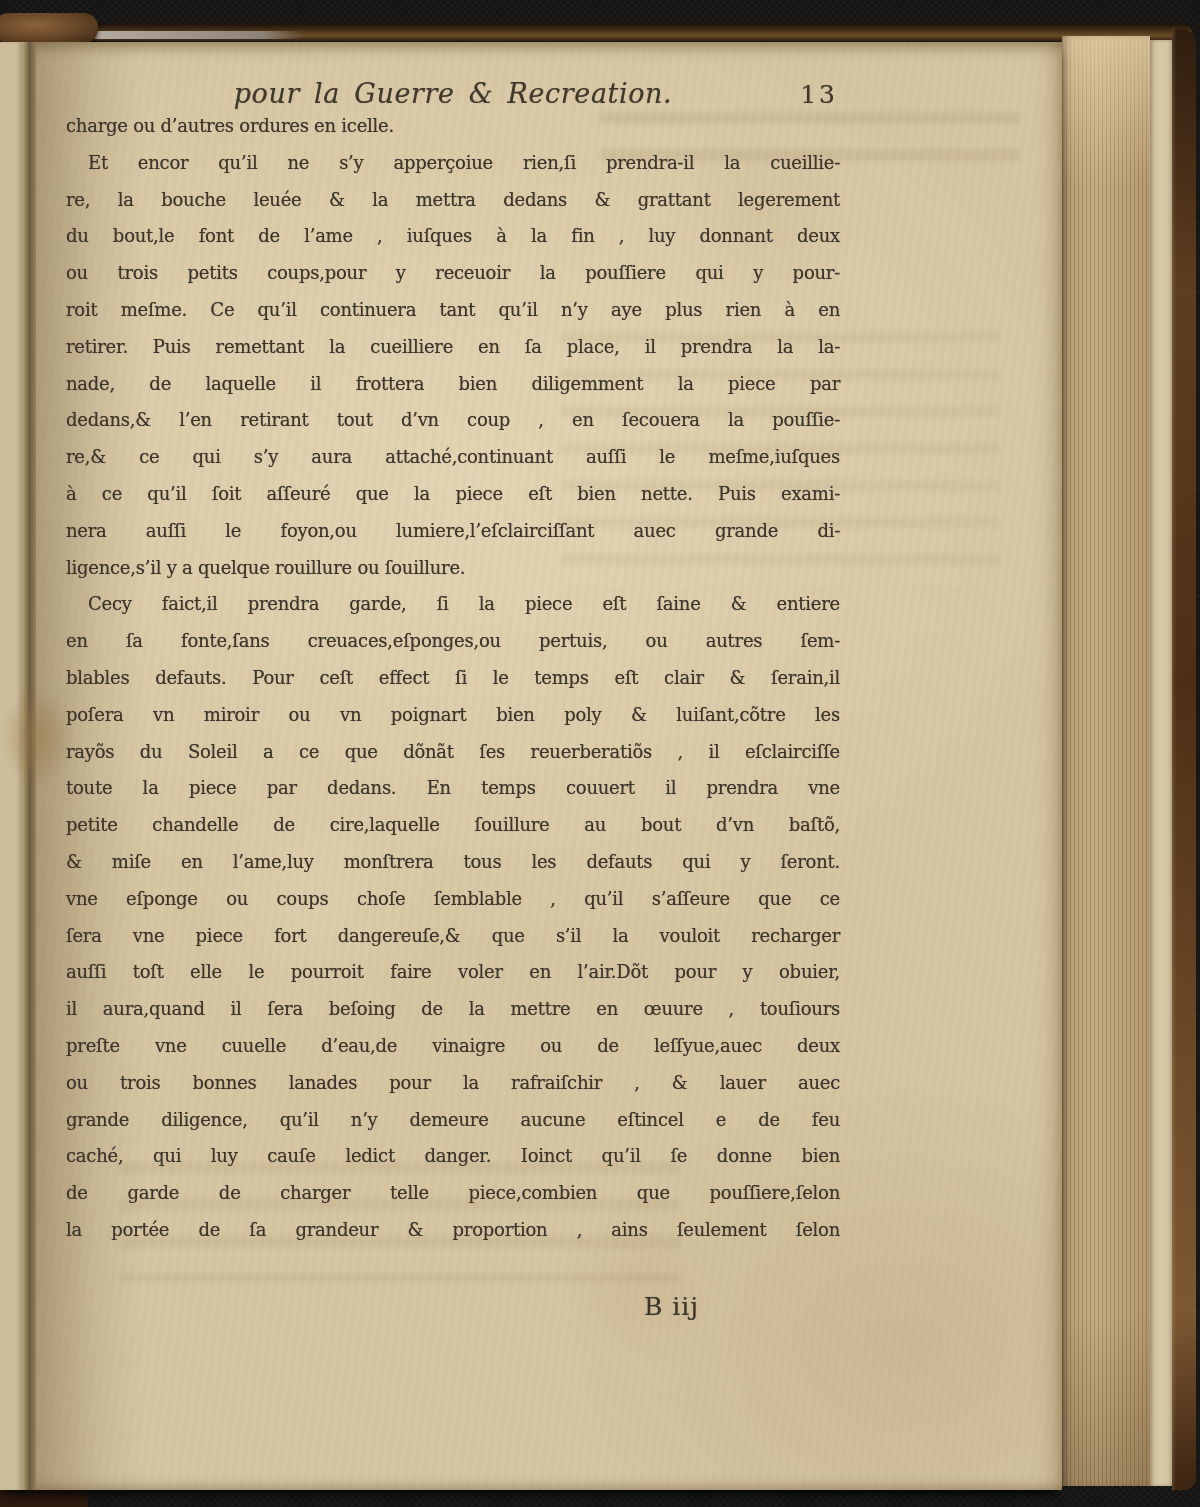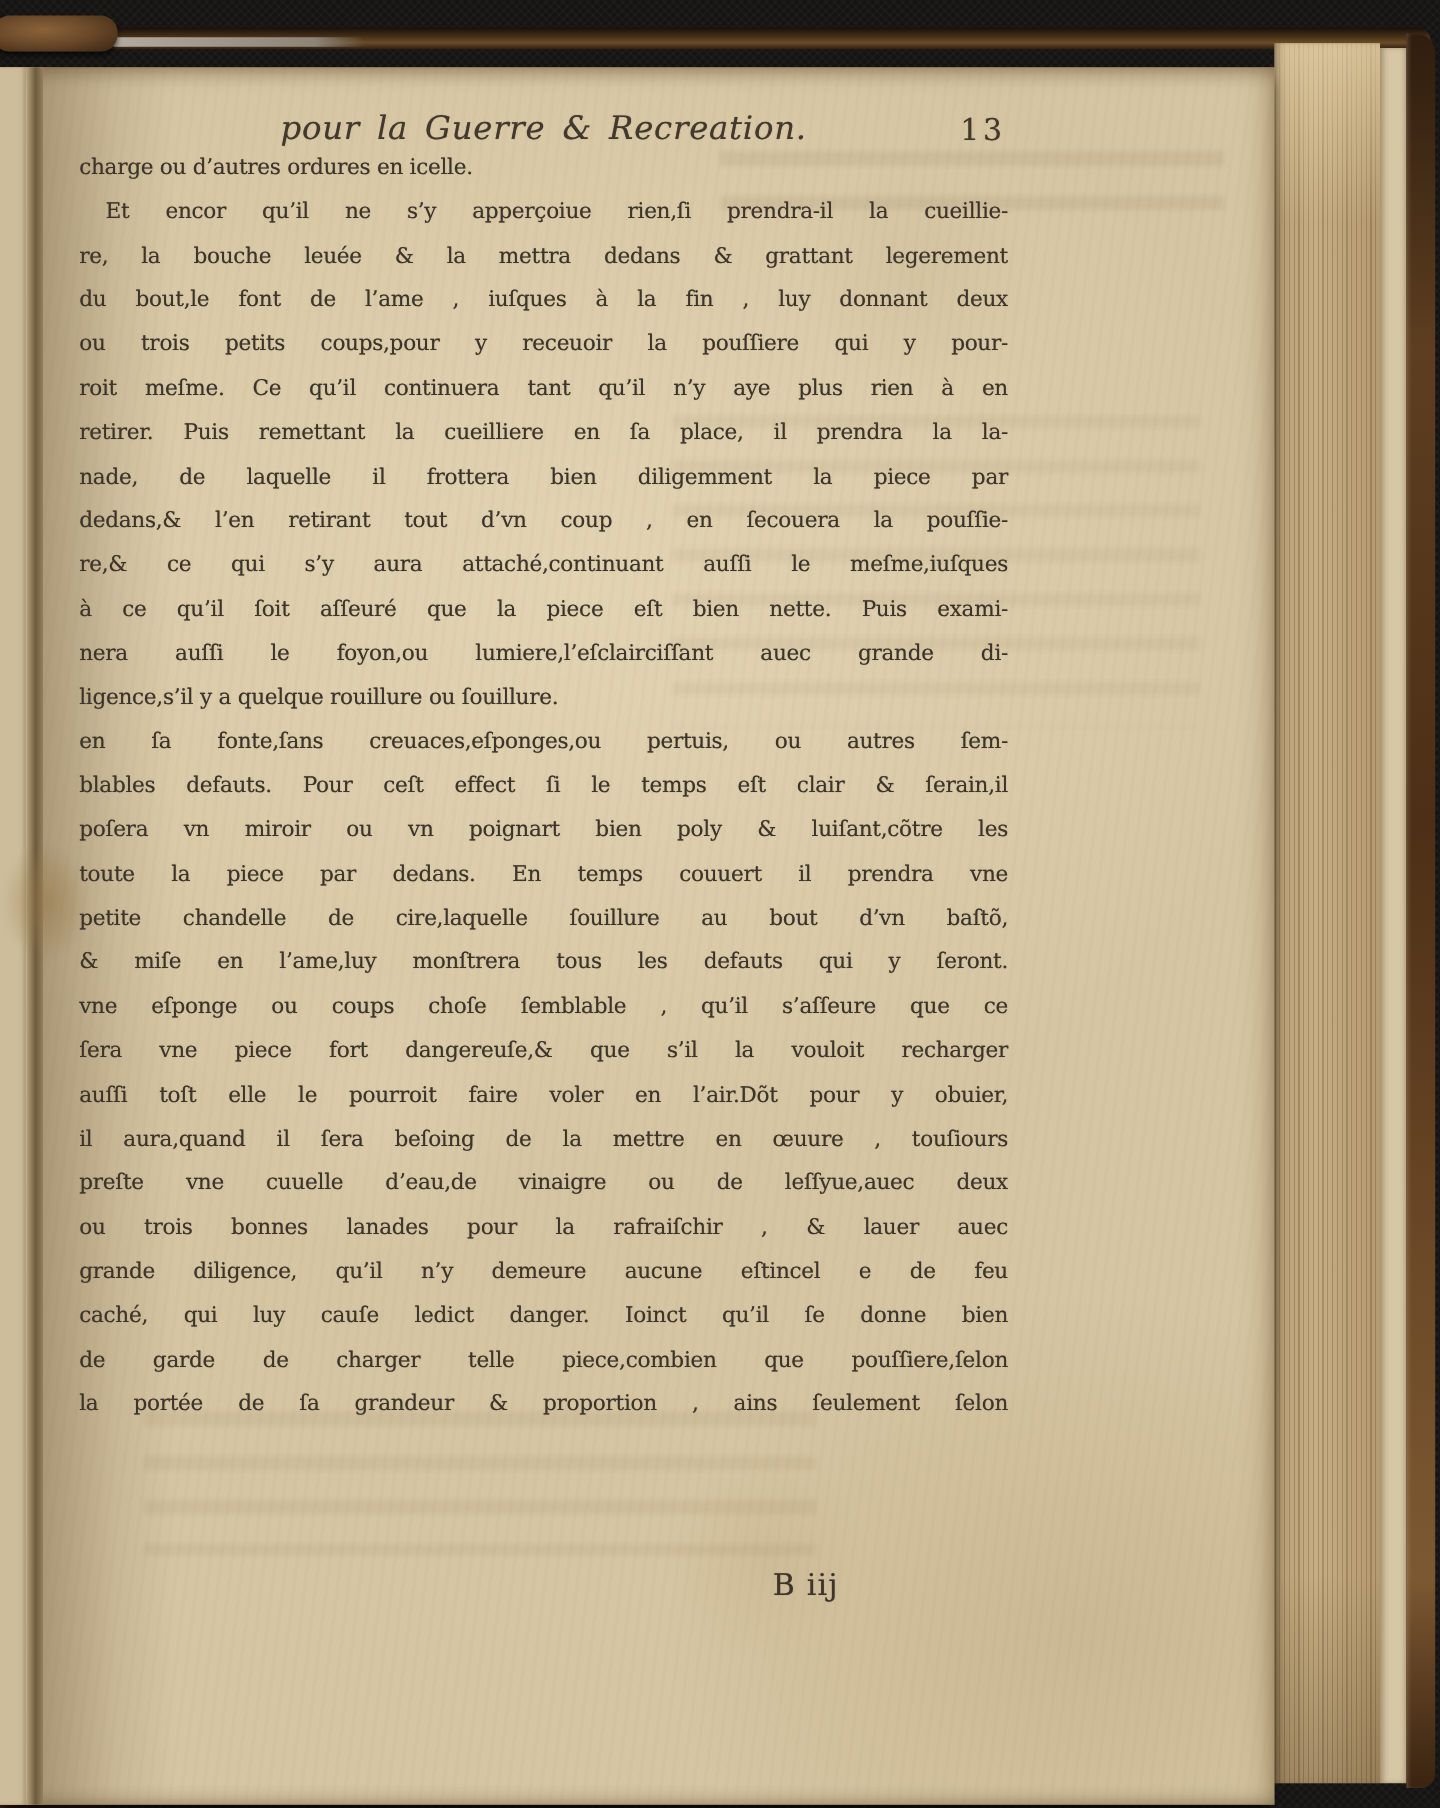--- a/index.html
+++ b/index.html
@@ -53,21 +53,21 @@
     box-shadow:inset 3px 0 4px -2px rgba(255,230,190,0.25);
   }
   .bottom-left-leather{
     position:absolute;left:0;top:1468px;width:88px;height:39px;
     background:linear-gradient(180deg,#1c110a,#2e1c0f);
     border-top-right-radius:10px;
   }
 
   
   .page{
-    position:absolute;left:0;top:56px;width:1062px;height:1448px;
+    position:absolute;left:0;top:42px;width:1062px;height:1448px;
     background:
       radial-gradient(ellipse 900px 700px at 45% 30%, rgba(255,246,220,0.30), rgba(255,246,220,0) 70%),
       radial-gradient(ellipse 500px 400px at 85% 90%, rgba(120,90,50,0.12), rgba(120,90,50,0) 70%),
       #d6c5a2;
     box-shadow:
       inset -16px 0 22px -12px rgba(115,90,50,0.50),
       inset 0 12px 16px -9px rgba(80,60,30,0.55),
       inset 0 -10px 14px -9px rgba(80,60,30,0.45),
       0 8px 10px -4px rgba(0,0,0,0.8);
   }
@@ -169,23 +169,25 @@
         <div class="line just">du bout,le font de l’ame , iuſques à la fin , luy donnant deux</div>
         <div class="line just">ou trois petits coups,pour y receuoir la pouſſiere qui y pour-</div>
         <div class="line just">roit meſme. Ce qu’il continuera tant qu’il n’y aye plus rien à en</div>
         <div class="line just">retirer. Puis remettant la cueilliere en ſa place, il prendra la la-</div>
         <div class="line just">nade, de laquelle il frottera bien diligemment la piece par</div>
         <div class="line just">dedans,&amp; l’en retirant tout d’vn coup , en ſecouera la pouſſie-</div>
         <div class="line just">re,&amp; ce qui s’y aura attaché,continuant auſſi le meſme,iuſques</div>
         <div class="line just">à ce qu’il ſoit aſſeuré que la piece eſt bien nette. Puis exami-</div>
         <div class="line just">nera auſſi le foyon,ou lumiere,l’eſclairciſſant auec grande di-</div>
         <div class="line">ligence,s’il y a quelque rouillure ou ſouillure.</div>
+        <div class="line indent just">Cecy faict,il prendra garde, ſi la piece eſt ſaine &amp; entiere</div>
         <div class="line just">en ſa fonte,ſans creuaces,eſponges,ou pertuis, ou autres ſem-</div>
         <div class="line just">blables defauts. Pour ceſt effect ſi le temps eſt clair &amp; ſerain,il</div>
         <div class="line just">poſera vn miroir ou vn poignart bien poly &amp; luiſant,cõtre les</div>
+        <div class="line just">rayõs du Soleil a ce que dõnãt ſes reuerberatiõs , il eſclairciſſe</div>
         <div class="line just">toute la piece par dedans. En temps couuert il prendra vne</div>
         <div class="line just">petite chandelle de cire,laquelle ſouillure au bout d’vn baſtõ,</div>
         <div class="line just">&amp; miſe en l’ame,luy monſtrera tous les defauts qui y ſeront.</div>
         <div class="line just">vne eſponge ou coups choſe ſemblable , qu’il s’aſſeure que ce</div>
         <div class="line just">ſera vne piece fort dangereuſe,&amp; que s’il la vouloit recharger</div>
         <div class="line just">auſſi toſt elle le pourroit faire voler en l’air.Dõt pour y obuier,</div>
         <div class="line just">il aura,quand il ſera beſoing de la mettre en œuure , touſiours</div>
         <div class="line just">preſte vne cuuelle d’eau,de vinaigre ou de leſſyue,auec deux</div>
         <div class="line just">ou trois bonnes lanades pour la rafraiſchir , &amp; lauer auec</div>
         <div class="line just">grande diligence, qu’il n’y demeure aucune eſtincel e de feu</div>

